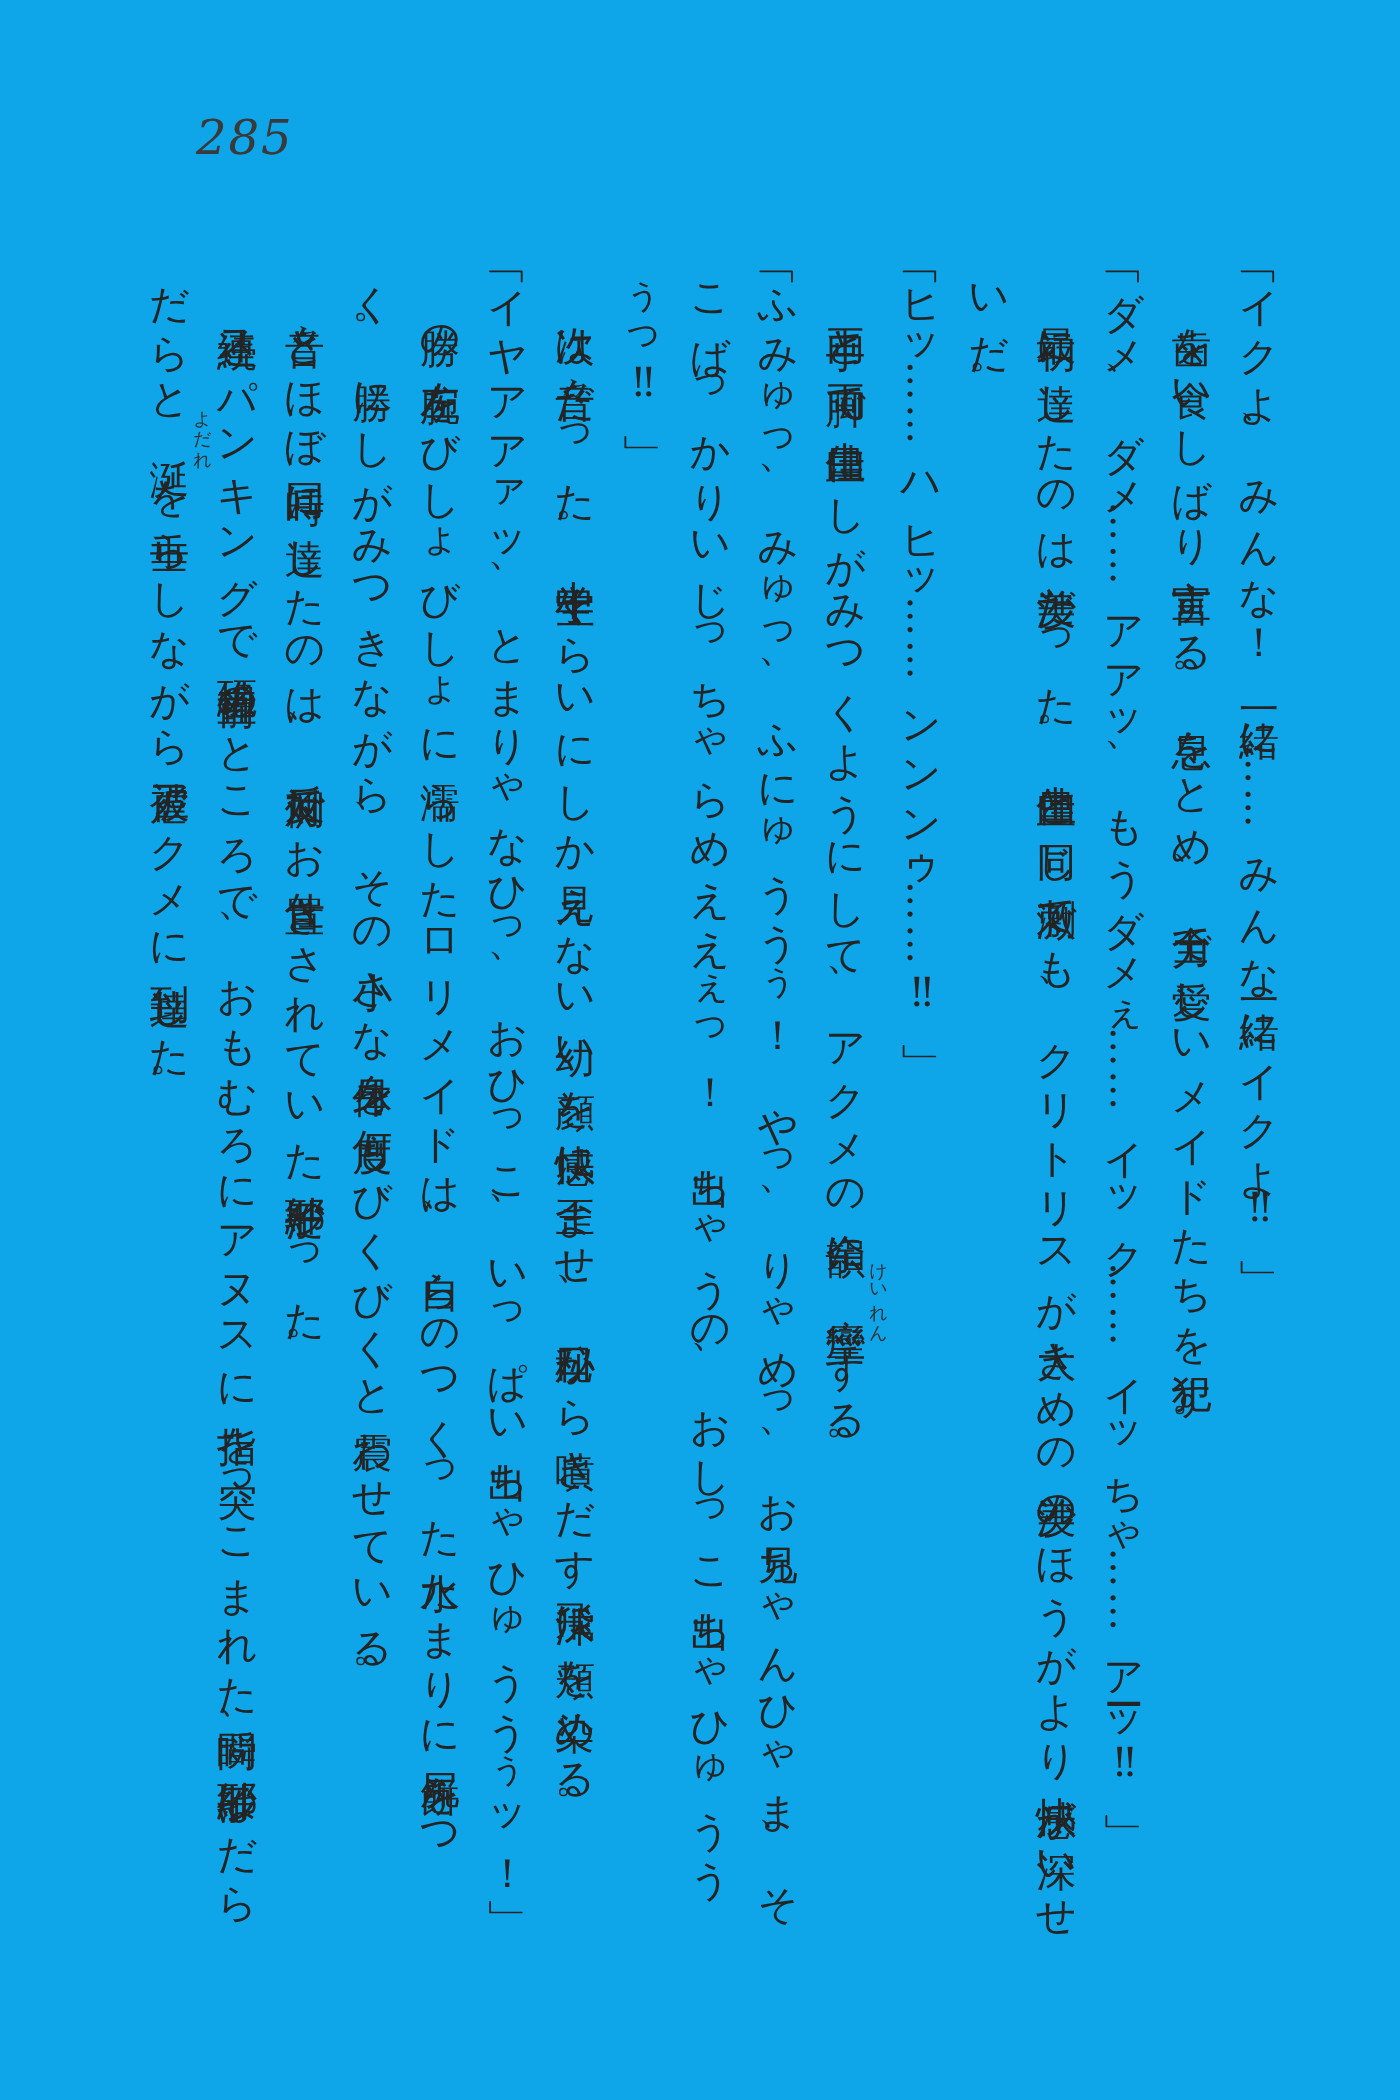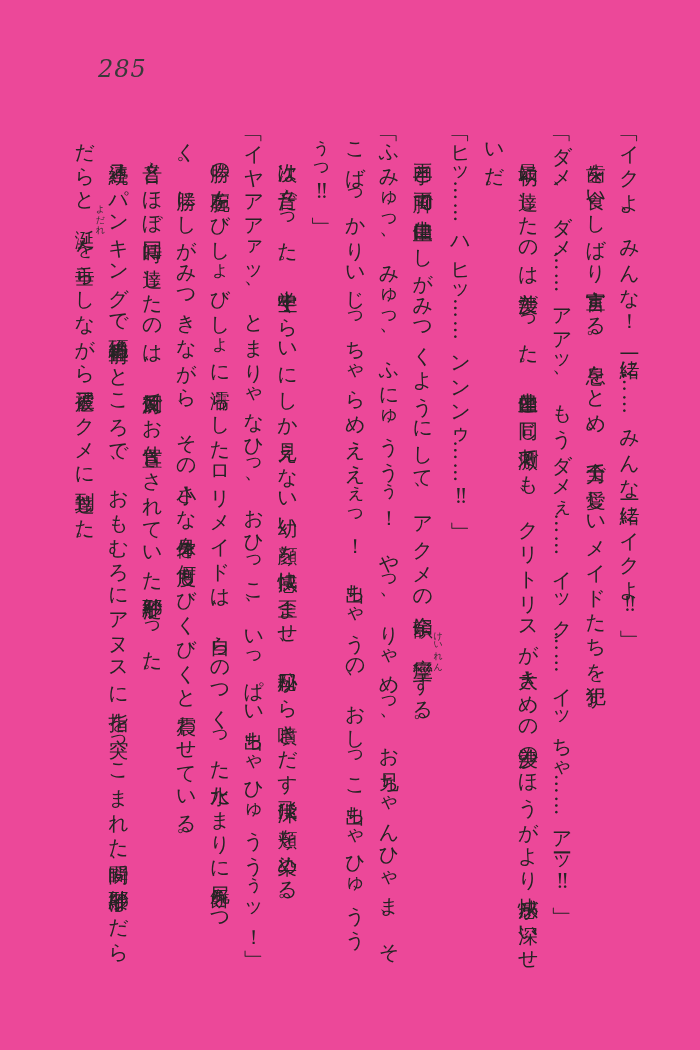--- a/index.html
+++ b/index.html
@@ -52,21 +52,21 @@
   ruby rt {
     font-size: 9px;
     letter-spacing: 0;
     color: #2e2e2e;
     font-family: "DejaVu Serif", "Liberation Serif", serif;
   }
 </style>
 </head>
 <body>
 
-<div class="page" style="background: #ec4899;">
+<div class="page" style="background: #0ea5e9;">
   <div class="page-number">285</div>
   <div class="text-block" style="color: rgb(36, 36, 36);">
       <p class="para">「イクよ、みんな！　一緒に……みんな一緒にイクよ‼」</p>
       <p class="para indent">歯を食いしばり宣言する。息をとめ、全力で愛しいメイドたちを犯す。</p>
       <p class="para">「ダメ、ダメ……アアッ、もうダメぇ……イック……イッちゃ……アーッ‼」</p>
       <p class="para indent">最初に達したのは美沙だった。由佳里と同じ刺激でも、クリトリスが大きめの美沙のほうがより快感が深いせいだ。</p>
       <p class="para">「ヒッ……ハヒッ……ンンンゥ……‼」</p>
       <p class="para indent">両手と両脚で由佳里にしがみつくようにして、アクメの余韻に<ruby>痙攣<rt>けいれん</rt></ruby>する。</p>
       <p class="para">「ふみゅっ、みゅっ、ふにゅううぅ！　やっ、りゃめっ、お兄ちゃんひゃま、そこばっかりいじっちゃらめええぇっ！　出ちゃうの、おしっこ出ちゃひゅううぅっ‼」</p>
       <p class="para indent">次は音々だった。中学生くらいにしか見えない幼い顔を快感に歪ませ、秘口から噴きだす飛沫に頬を染める。</p>

